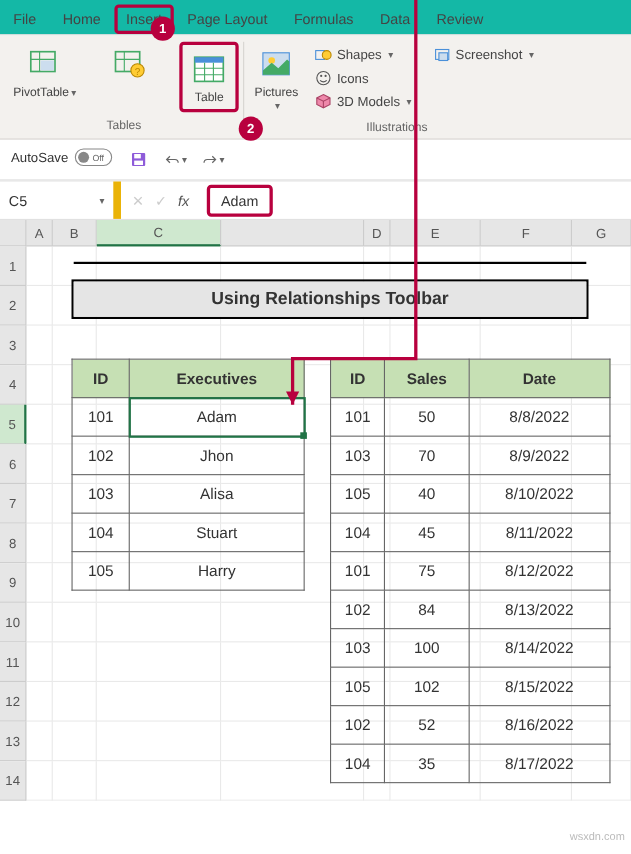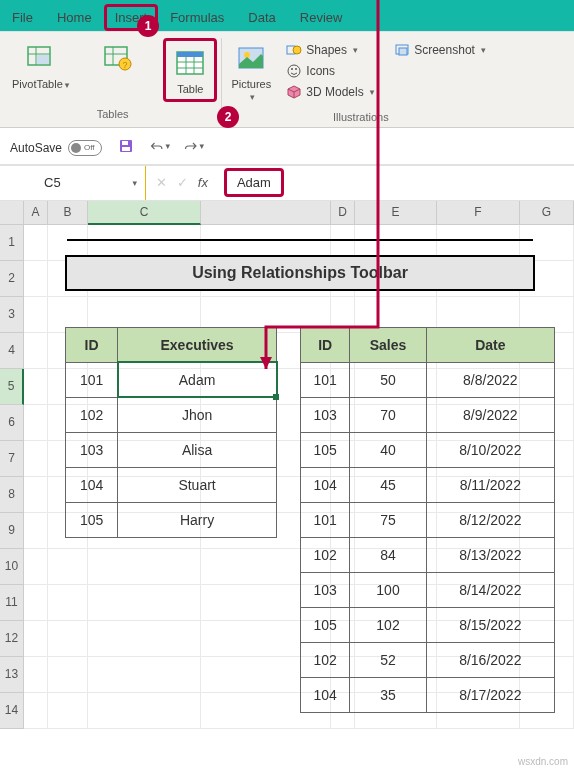--- a/index.html
+++ b/index.html
@@ -18,29 +18,29 @@
 .rbtn .icon-lg { width: 36px; height: 36px; display: flex; align-items: center; justify-content: center; }
 .rbtn .lbl { font-size: 11px; text-align: center; line-height: 1.1; margin-top: 2px; color: #444; }
 .rbtn.table-btn { border: 3px solid #b8003e; border-radius: 4px; padding: 4px 6px; justify-content: flex-end; }
 .group-label { font-size: 11px; color: #666; margin: 6px 0 2px; }
 .mini-row { display: flex; align-items: center; gap: 4px; padding: 2px 4px; cursor: pointer; }
 .mini-row .icon-sm { width: 16px; height: 16px; display: flex; align-items: center; justify-content: center; }
 .mini-row .lbl { font-size: 12px; color: #444; }
 .drop { font-size: 9px; color: #666; margin-left: 2px; }
 
 
-.qa-bar { display: flex; align-items: flex-end; gap: 14px; padding: 8px 10px; background: #fff; border-bottom: 1px solid #e1e1e1; }
+.qa-bar { display: flex; align-items: flex-start; gap: 14px; padding: 8px 10px; background: #fff; border-bottom: 1px solid #e1e1e1; }
 .autosave { display: flex; align-items: center; gap: 6px; font-size: 12px; }
 .toggle { width: 34px; height: 16px; border: 1px solid #888; border-radius: 8px; display: flex; align-items: center; justify-content: flex-start; padding: 0 2px; font-size: 8px; color: #666; }
 .toggle .knob { width: 10px; height: 10px; border-radius: 50%; background: #888; margin-right: 3px; }
 .qa-btn { width: 20px; height: 20px; display: flex; align-items: center; justify-content: center; cursor: pointer; color: #555; }
 
 
 .fbar { display: flex; align-items: center; border-top: 1px solid #e1e1e1; border-bottom: 1px solid #e1e1e1; height: 36px; }
-.name-box { width: 110px; height: 100%; border-right: 1px solid #eab308; display: flex; align-items: center; padding: 0 8px; justify-content: space-between; margin-left: 36px; }
+.name-box { width: 110px; height: 100%; border-right: 7px solid #eab308; display: flex; align-items: center; padding: 0 8px; justify-content: space-between; }
 .fx-btns { display: flex; align-items: center; gap: 10px; padding: 0 10px; color: #999; }
 .fx-btns .fx { font-style: italic; color: #555; }
 .fx-in { border: 3px solid #b8003e; border-radius: 4px; padding: 4px 10px; min-width: 60px; margin-left: 6px; }
 
 
 .sheet { position: relative; }
 .col-headers { display: grid; grid-template-columns: 24px 24px 40px 113px 130px 24px 82px 83px 54px; height: 24px; background: #e6e6e6; }
 .col-headers div { border-right: 1px solid #ccc; border-bottom: 1px solid #ccc; display: flex; align-items: center; justify-content: center; font-size: 12px; color: #555; }
 .col-headers div.sel { background: #cfe8cf; border-bottom: 2px solid #217346; }
 .row-grid { display: grid; grid-template-rows: 36px repeat(13, 36px); }
@@ -71,20 +71,21 @@
 
 .watermark { position: absolute; right: 6px; top: 756px; font-size: 10px; color: #bbb; }
 </style>
 </head>
 <body>
 
 <div class="ribbon-tabs">
   <div class="tab">File</div>
   <div class="tab">Home</div>
   <div class="tab insert-tab">Insert</div>
+  <div class="tab">Page Layout</div>
   <div class="tab">Formulas</div>
   <div class="tab">Data</div>
   <div class="tab">Review</div>
 </div>
 <div class="badge" style="left:137px; top:15px;">1</div>
 
 <div class="ribbon-body">
   <div class="ribbon-group">
     <div class="group-items">
       <div class="rbtn">

